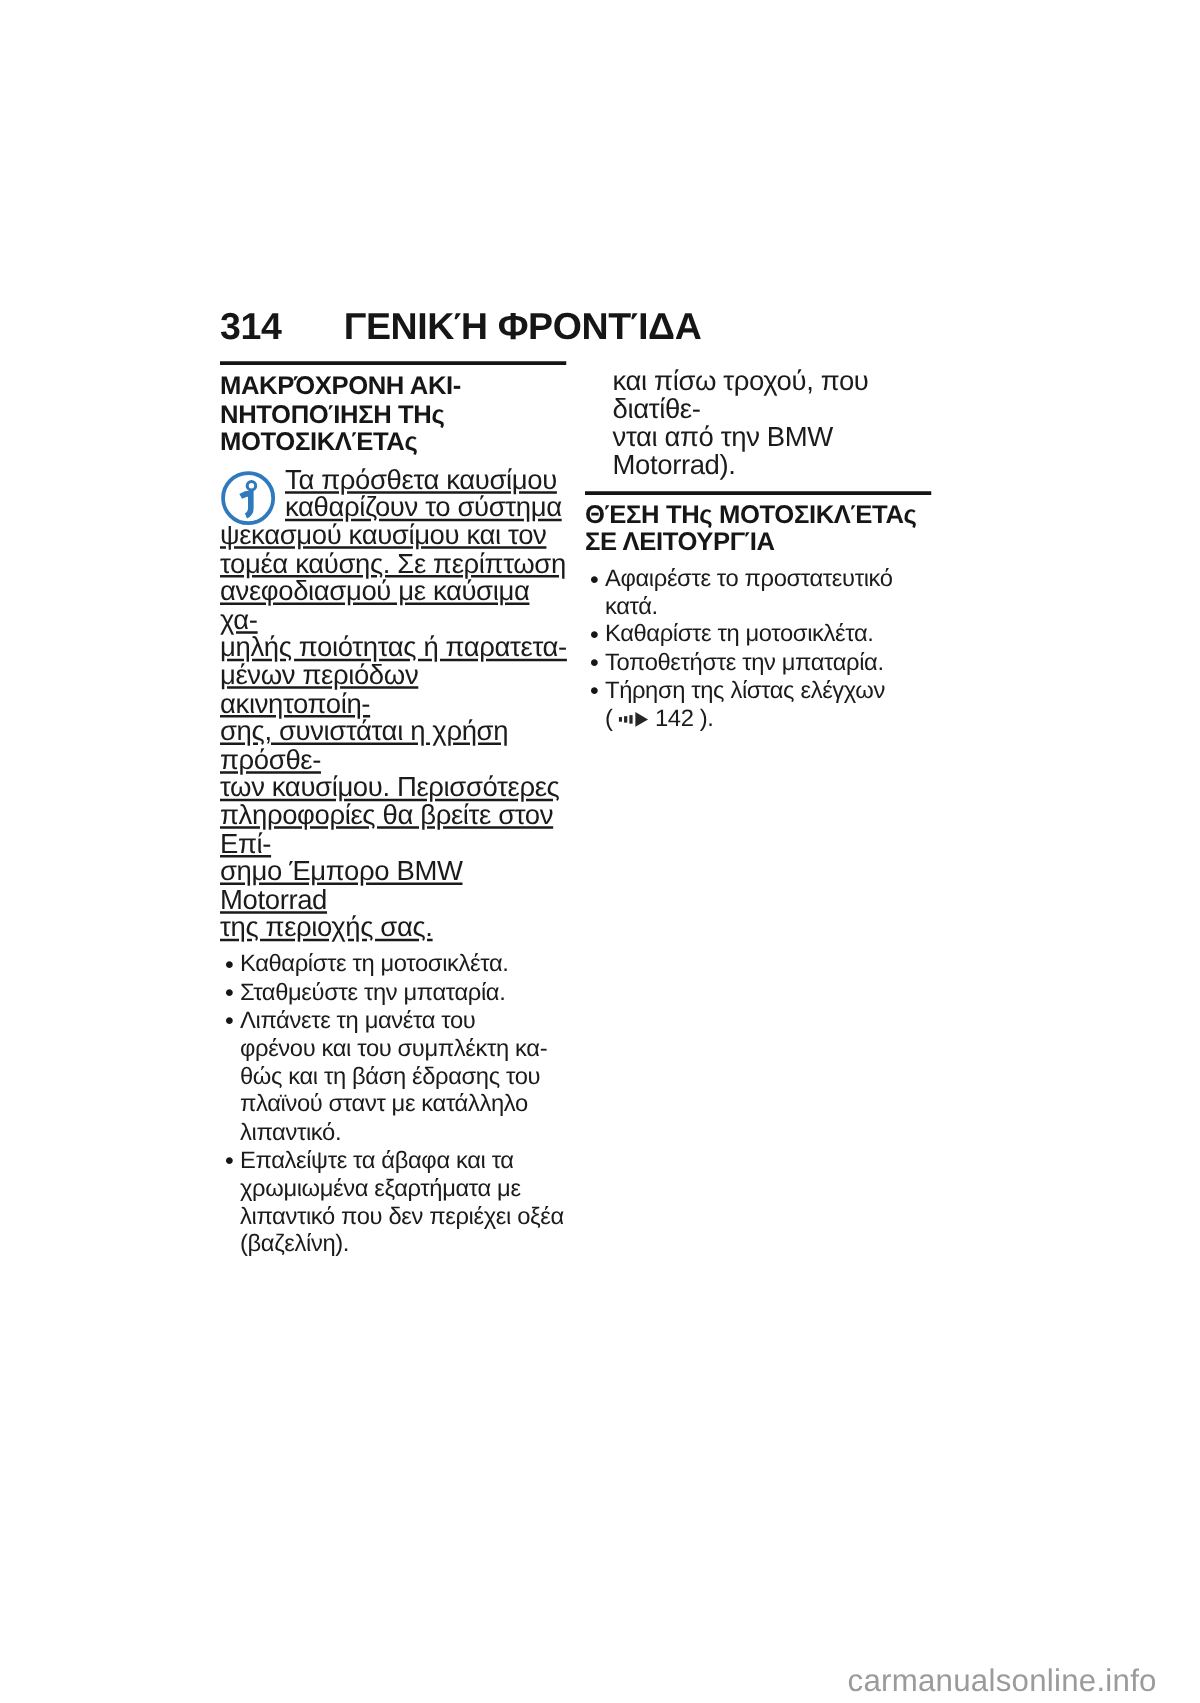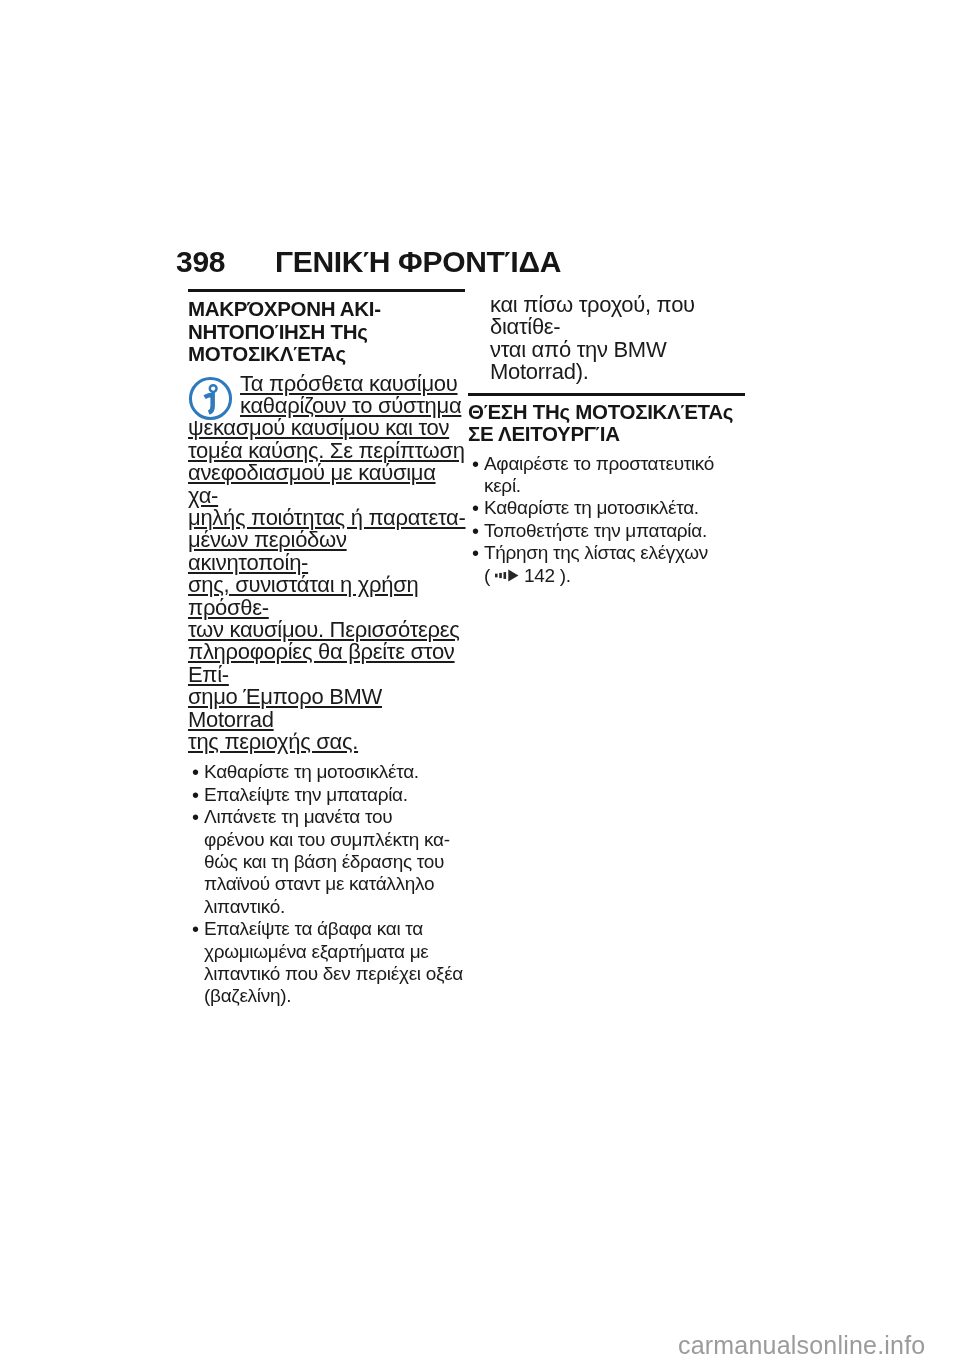--- a/index.html
+++ b/index.html
@@ -19,21 +19,21 @@
     position:absolute;left:176px;top:245px;
     font-size:30px;font-weight:bold;letter-spacing:-0.3px;color:#161616;
   }
   .page-title{
     position:absolute;left:275px;top:245px;margin:0;
     font-size:30px;font-weight:bold;letter-spacing:-0.3px;color:#161616;
   }
 
   
   .col{position:absolute;top:289px;width:278px;}
-  .col-left{left:188px;}
+  .col-left{left:176px;}
   .col-right{left:468px;}
 
   .rule{height:0;border-top:3.5px solid #141414;width:277px;}
 
   .section-heading{
     margin:6px 0 0 0;
     font-size:20.5px;font-weight:bold;line-height:22.5px;
     letter-spacing:-0.3px;color:#161616;
   }
 
@@ -73,21 +73,21 @@
     position:absolute;left:678px;top:1331px;
     font-size:25px;color:#9b9b9b;letter-spacing:0.2px;
   }
 </style>
 </head>
 <body>
 
 <div class="page">
 
   <div class="page-header">
-    <span class="page-number">398</span>
+    <span class="page-number">314</span>
     <h1 class="page-title">ΓΕΝΙΚΉ ΦΡΟΝΤΊΔΑ</h1>
   </div>
 
   <section class="col col-left">
     <div class="rule"></div>
     <h2 class="section-heading preline">ΜΑΚΡΌΧΡΟΝΗ ΑΚΙ-
 ΝΗΤΟΠΟΊΗΣΗ ΤΗς
 ΜΟΤΟΣΙΚΛΈΤΑς</h2>
 
 
@@ -108,21 +108,21 @@
 μένων περιόδων ακινητοποίη-
 σης, συνιστάται η χρήση πρόσθε-
 των καυσίμου. Περισσότερες
 πληροφορίες θα βρείτε στον Επί-
 σημο Έμπορο BMW Motorrad
 της περιοχής σας.</p>
     </div>
 
     <ul class="bullets after-info">
       <li class="preline">Καθαρίστε τη μοτοσικλέτα.</li>
-      <li class="preline">Επαλείψτε την μπαταρία.</li>
+      <li class="preline">Σταθμεύστε την μπαταρία.</li>
       <li class="preline">Λιπάνετε τη μανέτα του
 φρένου και του συμπλέκτη κα-
 θώς και τη βάση έδρασης του
 πλαϊνού σταντ με κατάλληλο
 λιπαντικό.</li>
       <li class="preline">Επαλείψτε τα άβαφα και τα
 χρωμιωμένα εξαρτήματα με
 λιπαντικό που δεν περιέχει οξέα
 (βαζελίνη).</li>
     </ul>
@@ -131,21 +131,21 @@
   <section class="col col-right">
     <p class="continuation body-text preline">και πίσω τροχού, που διατίθε-
 νται από την BMW Motorrad).</p>
 
     <div class="rule"></div>
     <h2 class="section-heading preline">ΘΈΣΗ ΤΗς ΜΟΤΟΣΙΚΛΈΤΑς
 ΣΕ ΛΕΙΤΟΥΡΓΊΑ</h2>
 
     <ul class="bullets">
       <li class="preline">Αφαιρέστε το προστατευτικό
-κερί.</li>
+κατά.</li>
       <li class="preline">Καθαρίστε τη μοτοσικλέτα.</li>
       <li class="preline">Τοποθετήστε την μπαταρία.</li>
       <li>
         <span class="preline">Τήρηση της λίστας ελέγχων</span><br>
         <span class="xref">
           <span>(</span>
           <svg class="xref-arrow" width="24" height="13" viewBox="0 0 26 14" aria-hidden="true">
             <g fill="#262626">
               <rect x="0" y="5" width="2.8" height="4"></rect>
               <rect x="4.6" y="4.2" width="2.8" height="5.6"></rect>

